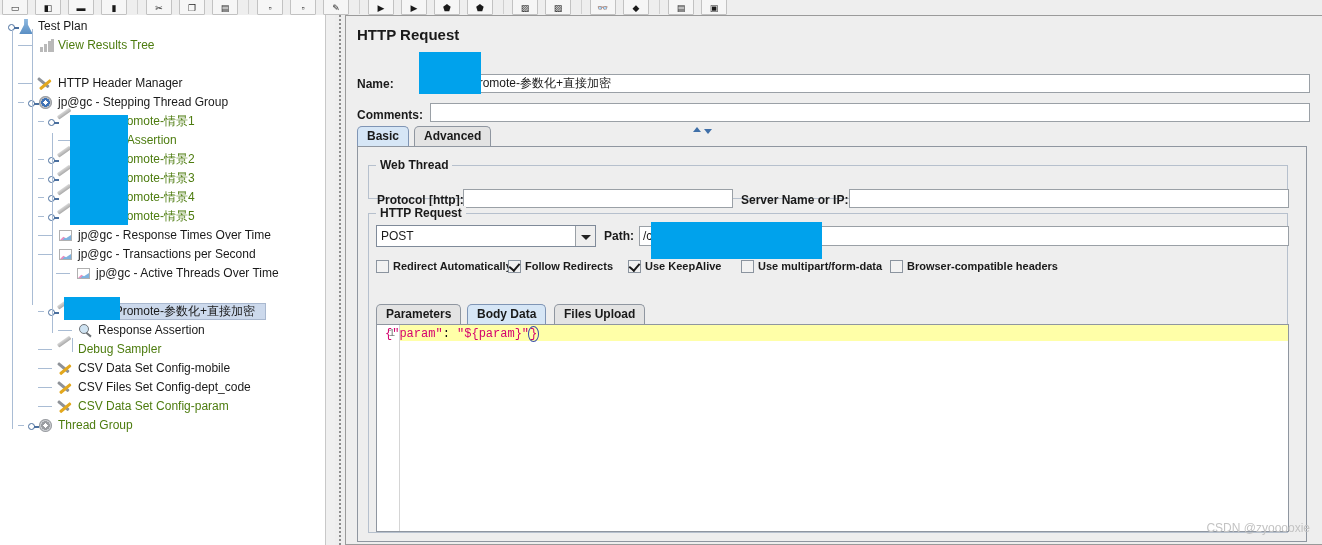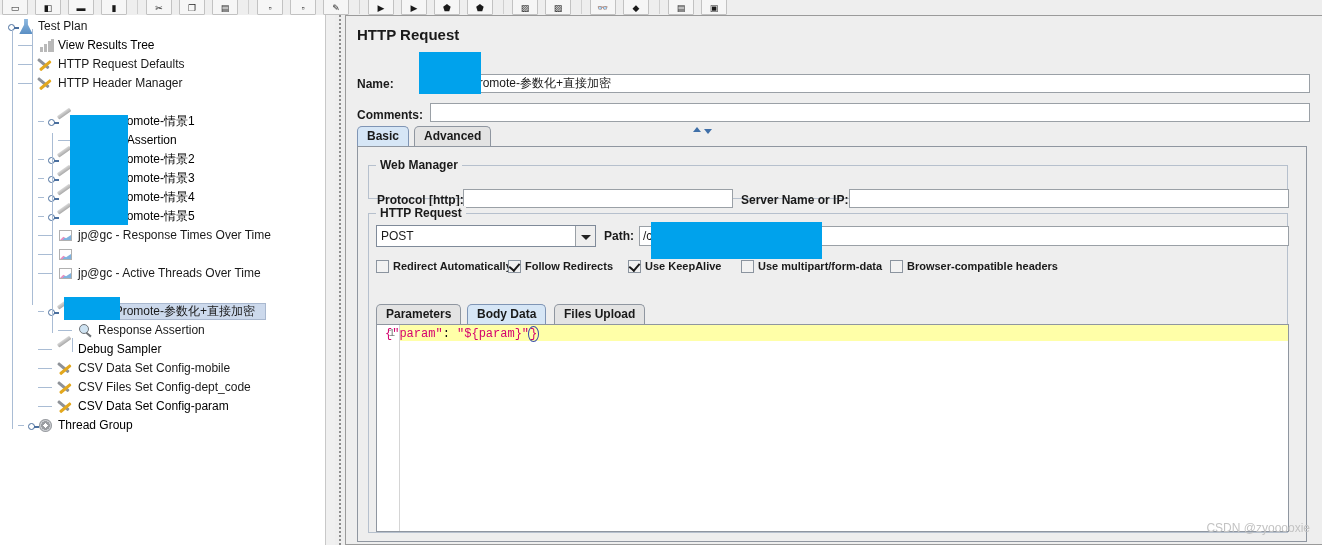--- a/index.html
+++ b/index.html
@@ -21,21 +21,21 @@
     padding-bottom:1px;overflow:hidden;}
   .tbtn span{font-size:9px;line-height:9px;}
   .tbsep{position:absolute;top:-5px;width:1px;height:19px;background:#cfcfcf;}
 
   
   .treewrap{position:absolute;left:0;top:15px;width:325px;height:530px;
     background:#ffffff;overflow:hidden;}
   .tree{position:relative;width:325px;height:530px;padding-top:3px;box-sizing:border-box;}
   .node{position:relative;height:19px;line-height:19px;white-space:nowrap;font-size:12px;}
   .node .lbl{position:absolute;top:0;white-space:nowrap;}
-  .node.dim .lbl{color:#000000;}
+  .node.dim .lbl{color:#4d7c0f;}
   .node .ico{position:absolute;top:2px;width:16px;height:15px;}
   .node .knob{position:absolute;top:6px;width:9px;height:9px;}
 
   .selbox{position:absolute;height:17px;background:#ccd9ec;
     border:1px solid #a9b8cf;box-sizing:border-box;top:1px;}
 
   
   .vline{position:absolute;width:1px;background:#a9bcd4;}
   .hline{position:absolute;height:1px;background:#a9bcd4;}
 
@@ -239,36 +239,39 @@
         <div class="node dim" style="top: 21px; position: absolute; left: 0px; width: 325px;">
           <div class="hline" style="left: 18px; top: 9px; width: 14px;"></div>
           <div class="ico ic-chart" style="left: 38px;">
             <i style="left: 2px; height: 5px;"></i>
             <i style="left: 6px; height: 8px;"></i>
             <i style="left: 10px; height: 11px;"></i>
             <i style="left: 13px; height: 13px;"></i>
           </div>
           <div class="lbl" style="left: 58px;">View Results Tree</div>
         </div>
-        <div class="node" style="top: 40px; position: absolute; left: 0px; width: 325px;">
-          <div class="hline" style="left: 18px; top: 9px; width: 14px;"></div>
-          <div class="ico ic-tools" style="left: 38px;">
-            <div class="wr"></div>
-            <div class="sd"></div>
-          </div>
-          <div class="lbl" style="left: 58px;">HTTP Request Defaults</div>
-        </div>
         <div class="node" style="top: 59px; position: absolute; left: 0px; width: 325px;">
           <div class="hline" style="left: 18px; top: 9px; width: 14px;"></div>
           <div class="ico ic-tools" style="left: 38px;">
             <div class="wr"></div>
             <div class="sd"></div>
           </div>
           <div class="lbl" style="left: 58px;">HTTP Header Manager</div>
         </div>
+        <div class="node" style="top: 78px; position: absolute; left: 0px; width: 325px;">
+          <div class="hline" style="left: 18px; top: 9px; width: 6px;"></div>
+          <div class="knob" style="left: 28px;">
+            <div class="circ"></div>
+            <div class="stem"></div>
+          </div>
+          <div class="ico ic-gear" style="left: 38px;">
+            <div class="g"></div>
+          </div>
+          <div class="lbl" style="left: 58px;">jp@gc - Stepping Thread Group</div>
+        </div>
         <div class="node dim" style="top: 97px; position: absolute; left: 0px; width: 325px;">
           <div class="hline" style="left: 38px; top: 9px; width: 6px;"></div>
           <div class="knob" style="left: 48px;">
             <div class="circ"></div>
             <div class="stem"></div>
           </div>
           <div class="ico ic-pencil" style="left: 58px;">
             <div class="p"></div>
           </div>
           <div class="lbl" style="left: 78px;">DevicePromote-情景1</div>
@@ -328,22 +331,23 @@
             <div class="ln"></div>
           </div>
           <div class="lbl" style="left: 78px;">jp@gc - Response Times Over Time</div>
         </div>
         <div class="node" style="top: 230px; position: absolute; left: 0px; width: 325px;">
           <div class="hline" style="left: 38px; top: 9px; width: 14px;"></div>
           <div class="ico ic-jpchart" style="left: 58px;">
             <div class="bx"></div>
             <div class="ln"></div>
           </div>
-        </div>
-        <div class="node" style="top: 249px; position: absolute; left: 0px; width: 325px;">
+          <div class="lbl" style="left: 78px;">jp@gc - Transactions per Second</div>
+        </div>
+        <div class="node" style="top: 249px; position: absolute; left: 18px; width: 325px;">
           <div class="hline" style="left: 38px; top: 9px; width: 14px;"></div>
           <div class="ico ic-jpchart" style="left: 58px;">
             <div class="bx"></div>
             <div class="ln"></div>
           </div>
           <div class="lbl" style="left: 78px;">jp@gc - Active Threads Over Time</div>
         </div>
         <div class="node" style="top: 287px; position: absolute; left: 0px; width: 325px;">
           <div class="selbox" style="left: 76px; width: 190px;"></div>
           <div class="hline" style="left: 38px; top: 9px; width: 6px;"></div>
@@ -438,21 +442,21 @@
 
     <div class="tabstrip" style="left:11px;top:110px;width:950px;height:21px;">
       <div class="tab active" style="left:0;top:0;">Basic</div>
       <div class="tab" style="left:57px;top:0;">Advanced</div>
       <div class="tabline" style="left:0;top:20px;width:950px;"></div>
     </div>
 
     <div class="tabbody" style="left:11px;top:130px;width:950px;height:396px;">
 
       <div class="group" style="left:10px;top:18px;width:920px;height:34px;"></div>
-      <div class="grouptitle" style="left:18px;top:11px;">Web Manager</div>
+      <div class="grouptitle" style="left:18px;top:11px;">Web Thread</div>
       <div class="flabel" style="left:19px;top:43px;">Protocol [http]:</div>
       <div class="ftext" style="left:105px;top:42px;width:270px;"></div>
       <div class="flabel" style="left:383px;top:43px;">Server Name or IP:</div>
       <div class="ftext" style="left:491px;top:42px;width:440px;"></div>
 
       <div class="group" style="left:10px;top:66px;width:920px;height:320px;"></div>
       <div class="grouptitle" style="left:18px;top:59px;">HTTP Request</div>
 
       <div class="combo" style="left:18px;top:78px;width:220px;">
         <span>POST</span>

